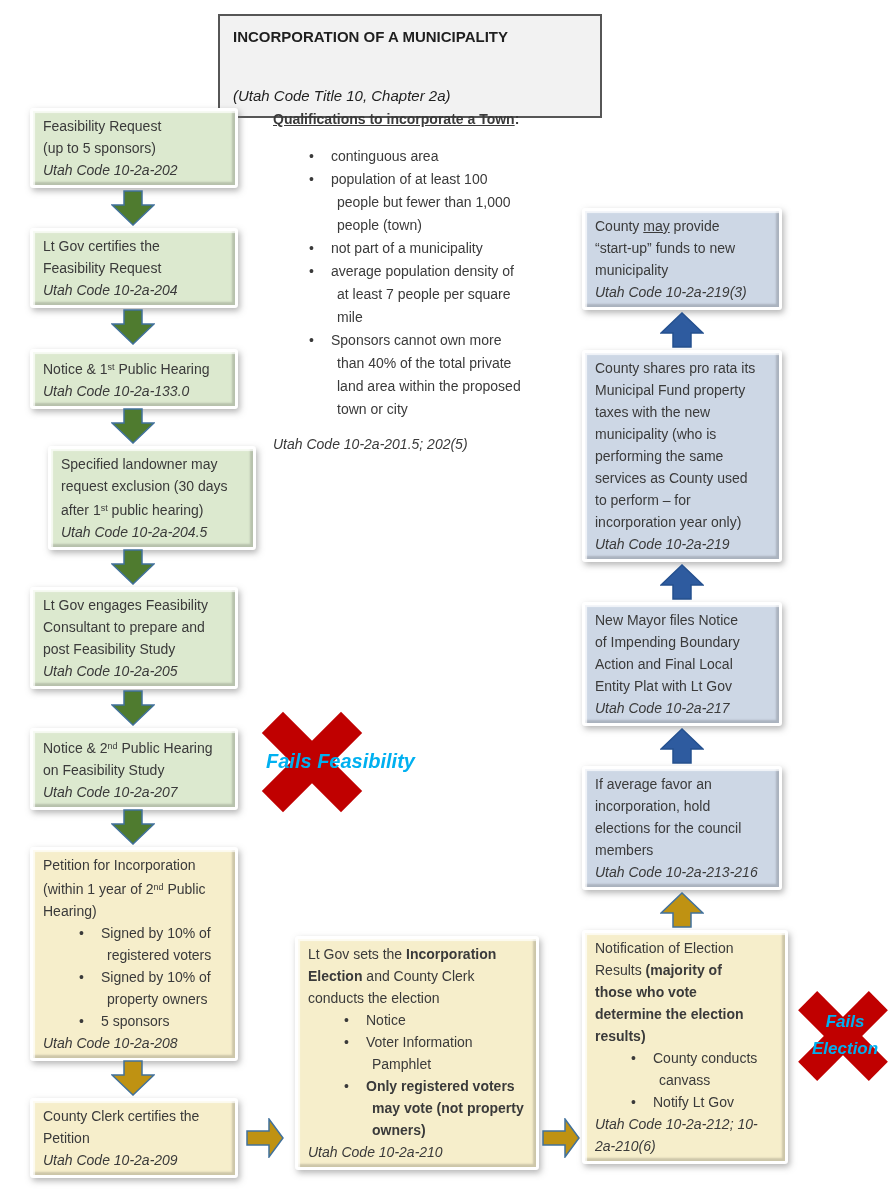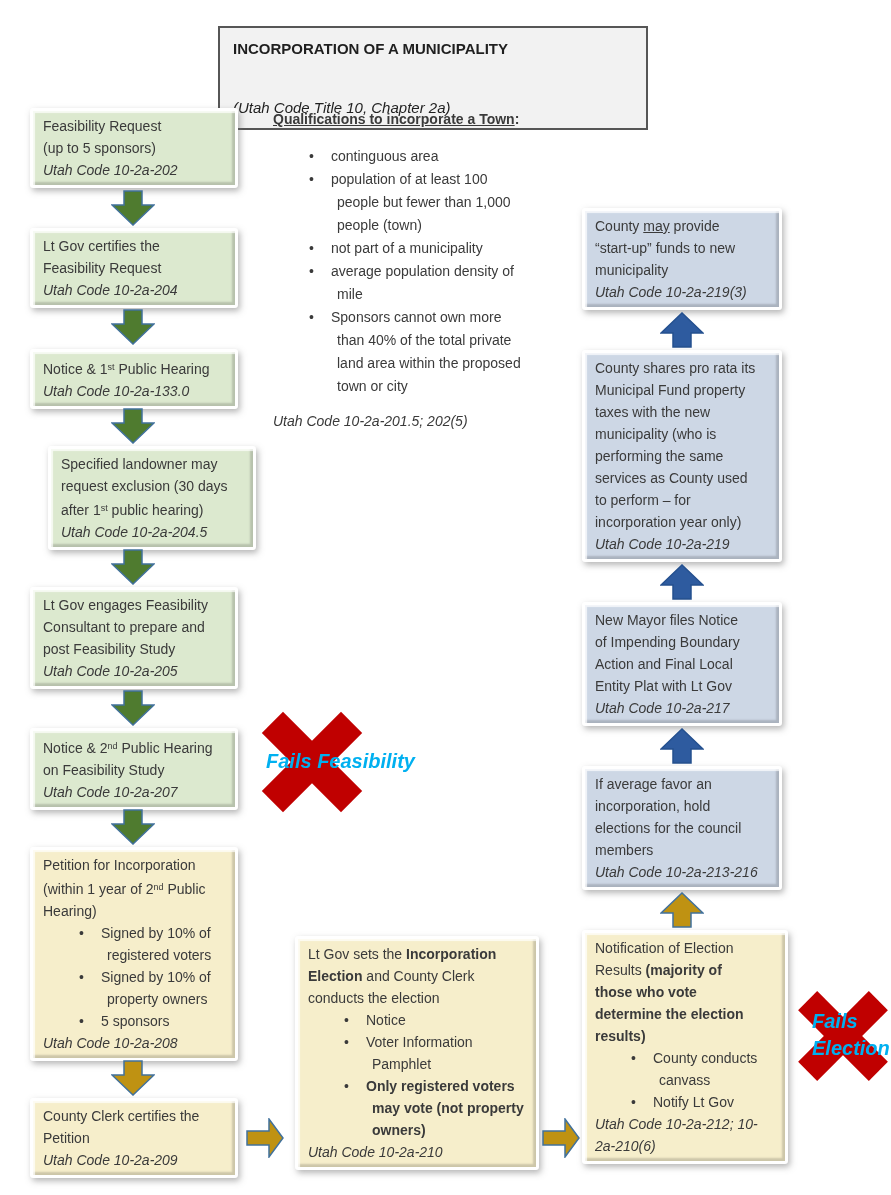--- a/index.html
+++ b/index.html
@@ -1,20 +1,20 @@
 <!DOCTYPE html>
 <html style="--green-box: #dce9cf; --tan-box: #f6eecb; --blue-box: #cdd7e5; --title-bg: #f2f2f2; --green-arrow: #4f7b2f; --gold-arrow: #bf9212; --blue-arrow: #2e5b9f; --blue-arrow-dark: #24508f; --arrow-outline: #41719c; --red-x: #c00000; --fails-text: #00b0f0;"><head>
 <meta charset="utf-8">
 <style>
   html,body{margin:0;padding:0;background:#fff;}
   #canvas{position:relative;width:891px;height:1195px;background:#ffffff;overflow:hidden;
           font-family:"Liberation Sans","DejaVu Sans",sans-serif;color:#3a3a3a;}
 
   
-  #title-box{position:absolute;left:218px;top:26px;width:430px;box-sizing:border-box;
+  #title-box{position:absolute;left:218px;top:14px;width:384px;box-sizing:border-box;
              border:2px solid #565656;background:var(--title-bg);padding:7px 13px;
              font-size:15px;line-height:27px;color:#1f1f1f;}
   #title-box .t1{font-weight:bold;display:block;}
   #title-box .t2{font-style:italic;display:block;margin-top:32px;}
 
   
   .box{position:absolute;box-sizing:border-box;border:3px solid #fff;border-radius:3px;
        padding:4px 10px;font-size:14px;
        box-shadow:2px 3px 6px rgba(110,110,110,.5),
                   inset 2px 2px 1px rgba(255,255,255,.75),
@@ -49,21 +49,21 @@
   .xbar.a{transform:translate(-50%,-50%) rotate(45deg);}
   .xbar.bb{transform:translate(-50%,-50%) rotate(-45deg);}
   #x1{left:262px;top:712px;width:100px;height:100px;}
   #x1 .xbar{width:112px;height:30px;}
   #x2{left:795px;top:990px;width:96px;height:92px;}
   #x2 .xbar{width:100px;height:27px;}
 
   .fails-text{position:absolute;color:var(--fails-text);font-weight:bold;font-style:italic;
               white-space:nowrap;}
   #fails-feasibility{left:266px;top:750px;font-size:20px;}
-  #fails-election{left:812px;top:1008px;font-size:20px;line-height:27px;}
+  #fails-election{left:812px;top:1008px;font-size:17px;line-height:27px;text-align:center;}
 </style>
 </head>
 <body>
 
 <div id="canvas">
 
   <div id="title-box">
     <span class="t1">INCORPORATION OF A MUNICIPALITY</span>
     <span class="t2">(Utah Code Title 10, Chapter 2a)</span>
   </div>
@@ -81,20 +81,21 @@
       <div class="line cont"><span class="txt"><span>people but fewer than 1,000</span></span></div>
       <div class="line cont"><span class="txt"><span>people (town)</span></span></div>
       <div class="line bullet">
         <span class="marker">•</span>
         <span class="txt"><span>not part of a municipality</span></span>
       </div>
       <div class="line bullet">
         <span class="marker">•</span>
         <span class="txt"><span>average population density of</span></span>
       </div>
+      <div class="line cont"><span class="txt"><span>at least 7 people per square</span></span></div>
       <div class="line cont"><span class="txt"><span>mile</span></span></div>
       <div class="line bullet">
         <span class="marker">•</span>
         <span class="txt"><span>Sponsors cannot own more</span></span>
       </div>
       <div class="line cont"><span class="txt"><span>than 40% of the total private</span></span></div>
       <div class="line cont"><span class="txt"><span>land area within the proposed</span></span></div>
       <div class="line cont"><span class="txt"><span>town or city</span></span></div>
       <div class="line codeline"><span class="txt"><span class="i">Utah Code 10-2a-201.5; 202(5)</span></span></div>
     </div>

